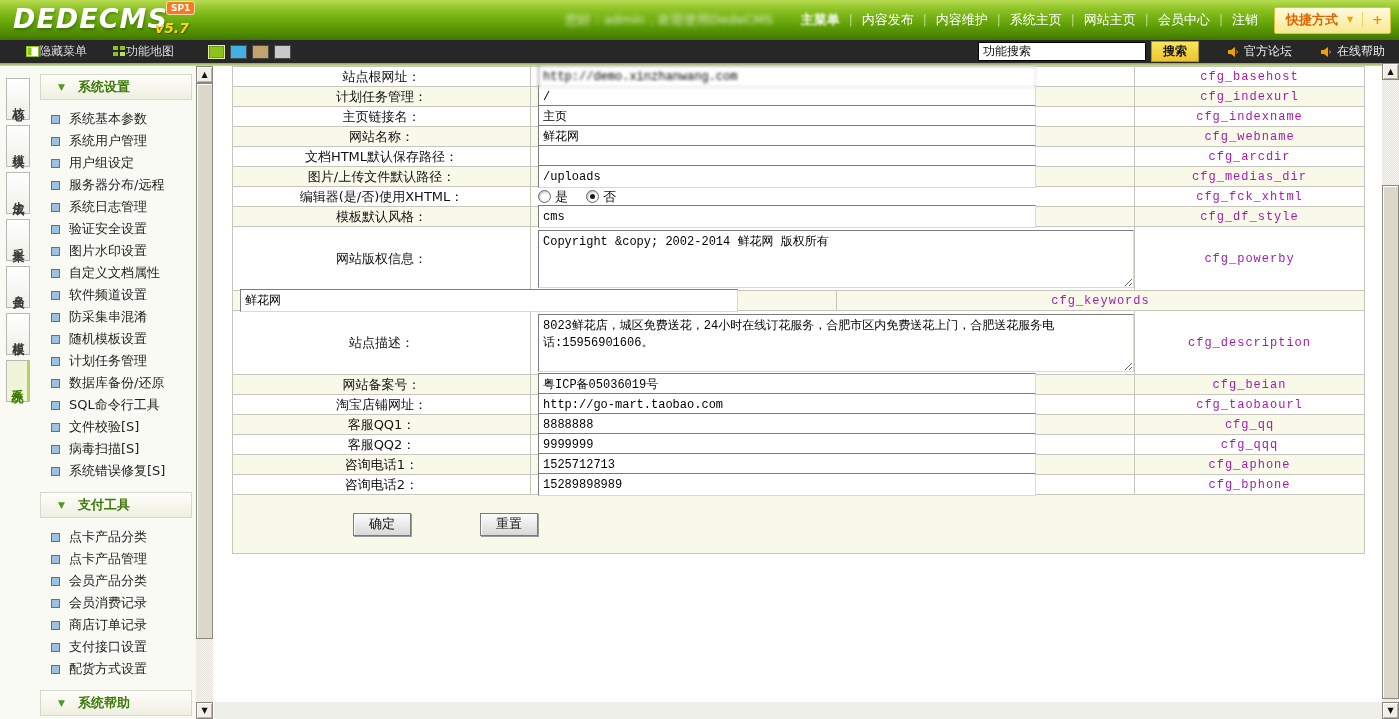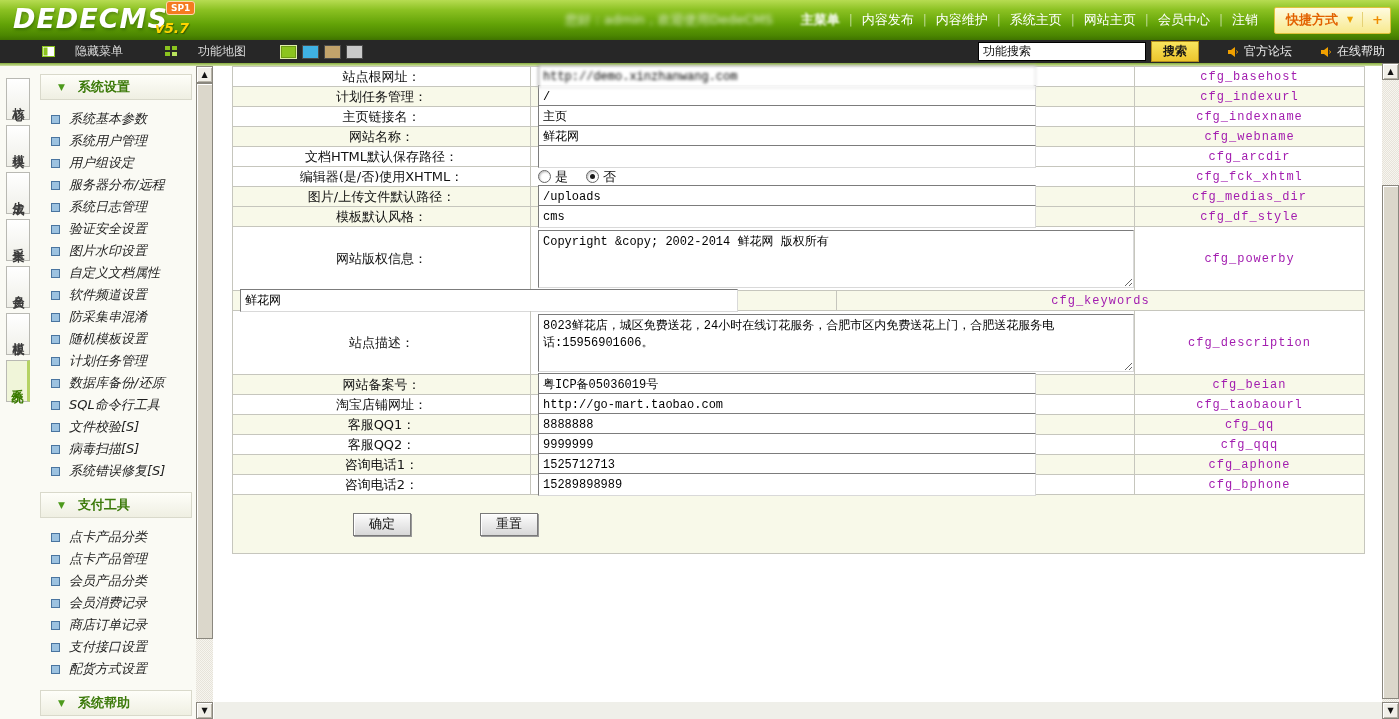--- a/index.html
+++ b/index.html
@@ -21,21 +21,21 @@
   .nav-sep{color:rgba(255,255,255,.55);margin:0 9px;font-size:12px;}
   .nav-item{cursor:pointer;}
   .quick{margin-left:16px;background:linear-gradient(#fffbe0,#f7e98e);border:1px solid #dfc23c;
     border-radius:2px;padding:3px 7px 4px 11px;color:#e26200;font-weight:bold;font-size:13px;
     display:flex;align-items:center;cursor:pointer;}
   .quick .tri{font-size:8px;color:#eda100;margin:0 9px;}
   .quick .plus{border-left:1px solid #e6d276;padding-left:9px;color:#ef8c00;font-weight:bold;}
   
   .toolbar{position:absolute;left:0;top:40px;width:1399px;height:23px;background:#272727;
     display:flex;align-items:center;color:#ddd;font-size:12px;}
-  .tool-item{display:flex;align-items:center;gap:20px;margin-left:34px;cursor:pointer;padding-left:8px;}
+  .tool-item{display:flex;align-items:center;gap:0;margin-left:18px;cursor:pointer;padding-left:8px;}
   .swatches{display:flex;gap:5px;margin-left:34px;}
   .swatch{width:15px;height:12px;border:1px solid #4a4a4a;cursor:pointer;}
   .swatch.sel{border:1px solid #dfefa8;box-shadow:inset 0 0 0 1px #6f9b14;}
   .toolbar-right{margin-left:auto;display:flex;align-items:center;margin-right:14px;}
   .search-input{width:158px;height:17px;border:1px solid #000;background:#fff;color:#111;
     font-size:12px;padding:0 4px;font-family:"DejaVu Sans",sans-serif;}
   .search-btn{height:21px;margin-left:5px;background:linear-gradient(#f9e55e,#ecc52d);
     border:1px solid #b5901c;color:#161616;font-size:12px;font-weight:bold;padding:0 11px;cursor:pointer;}
   .link-item{display:flex;align-items:center;gap:5px;margin-left:28px;color:#eee;cursor:pointer;}
   .sep-line{position:absolute;left:0;top:63px;width:1399px;height:3px;
@@ -46,21 +46,21 @@
     border:1px solid #b9b9b3;background:linear-gradient(#ffffff,#efefe8);color:#3c3c3c;
     font-weight:bold;font-size:12px;writing-mode:vertical-rl;text-orientation:upright;
     display:flex;align-items:center;justify-content:center;letter-spacing:2px;cursor:pointer;}
   .tab.active{background:#f0f5d9;color:#3a7a00;border-right:3px solid #b5d264;}
   .menu{position:absolute;left:40px;top:0;width:152px;padding-top:4px;}
   .sec-header{height:24px;margin:4px 0 8px 0;background:linear-gradient(#fefef9,#efefe2);
     border:1px solid #d9d9cb;display:flex;align-items:center;color:#3c7a0a;font-weight:bold;
     font-size:13px;cursor:pointer;}
   .sec-header .tri{color:#4d9a1c;font-size:9px;margin:0 13px 0 17px;}
   .sec-gap{margin-top:10px;}
-  .menu-item{height:22px;display:flex;align-items:center;font-size:13px;color:#1e1e1e;cursor:pointer;font-style:italic;}
+  .menu-item{height:22px;display:flex;align-items:center;font-size:13px;color:#1e1e1e;cursor:pointer;}
   .bullet{width:7px;height:7px;background:#9cc2e0;border:1px solid #4a75a0;margin:0 9px 0 11px;flex:0 0 auto;}
   
   .sb{position:absolute;width:17px;background-color:#e6e3da;
     background-image:linear-gradient(45deg,#f7f5ef 25%,transparent 25%,transparent 75%,#f7f5ef 75%),
                      linear-gradient(45deg,#f7f5ef 25%,transparent 25%,transparent 75%,#f7f5ef 75%);
     background-size:2px 2px;background-position:0 0,1px 1px;}
   .sb-btn{position:absolute;left:0;width:15px;height:15px;background:#f1efe8;border:1px solid #8a877e;
     box-shadow:inset 1px 1px 0 #fff,inset -1px -1px 0 #b7b3a8;display:flex;align-items:center;
     justify-content:center;font-size:8px;color:#111;cursor:pointer;}
   .sb-thumb{position:absolute;left:0;width:15px;background:#dbd7cb;border:1px solid #8a877e;
@@ -320,40 +320,40 @@
         </div>
         <div class="cell-var">cfg_webname</div>
       </div>
       <div class="frow">
         <div class="cell-label">文档HTML默认保存路径：</div>
         <div class="cell-input">
           <input class="text-input" style="">
         </div>
         <div class="cell-var">cfg_arcdir</div>
       </div>
+      <div class="frow alt">
+        <div class="cell-label">图片/上传文件默认路径：</div>
+        <div class="cell-input">
+          <input class="text-input" value="/uploads" style="">
+        </div>
+        <div class="cell-var">cfg_medias_dir</div>
+      </div>
       <div class="frow">
         <div class="cell-label">编辑器(是/否)使用XHTML：</div>
         <div class="cell-input">
           <span class="radio-group">
             <span class="radio"></span>
             <span class="radio-label">是</span>
             <span class="radio on"></span>
             <span class="radio-label">否</span>
           </span>
         </div>
         <div class="cell-var">cfg_fck_xhtml</div>
       </div>
       <div class="frow alt">
-        <div class="cell-label">图片/上传文件默认路径：</div>
-        <div class="cell-input">
-          <input class="text-input" value="/uploads" style="">
-        </div>
-        <div class="cell-var">cfg_medias_dir</div>
-      </div>
-      <div class="frow alt">
         <div class="cell-label">模板默认风格：</div>
         <div class="cell-input">
           <input class="text-input" value="cms" style="">
         </div>
         <div class="cell-var">cfg_df_style</div>
       </div>
       <div class="frow tall">
         <div class="cell-label">网站版权信息：</div>
         <div class="cell-input">
           <textarea class="text-area" style="">Copyright &amp;copy; 2002-2014 鲜花网 版权所有</textarea>

